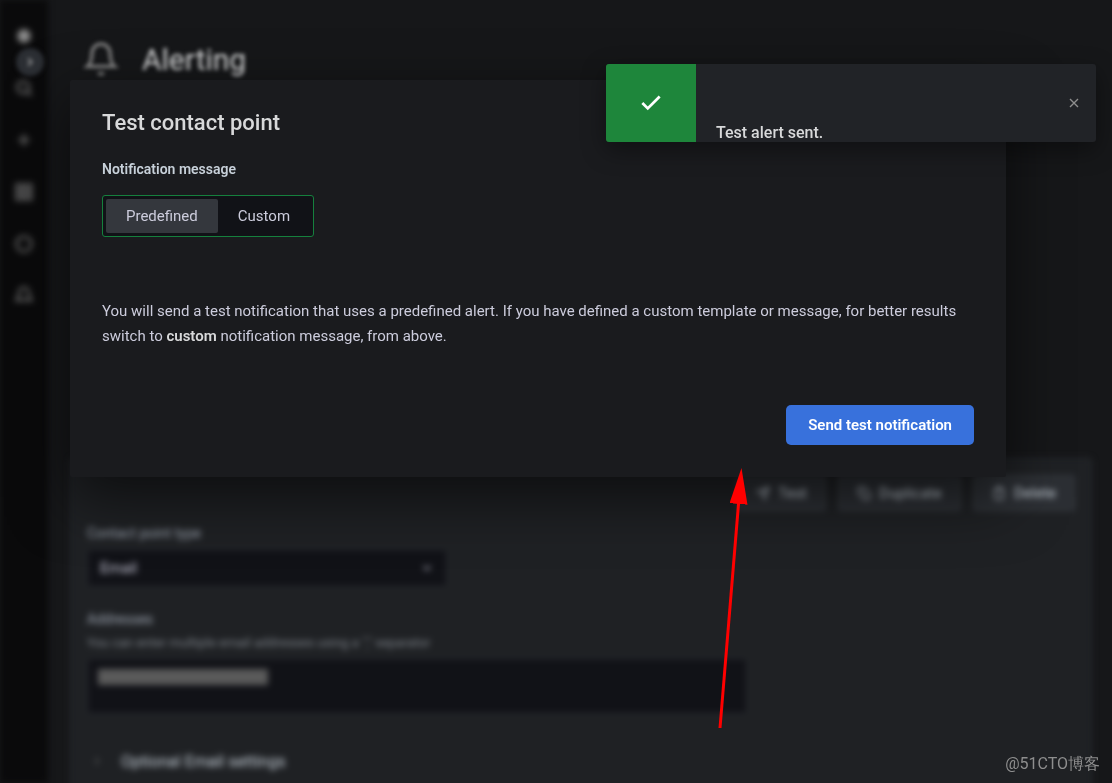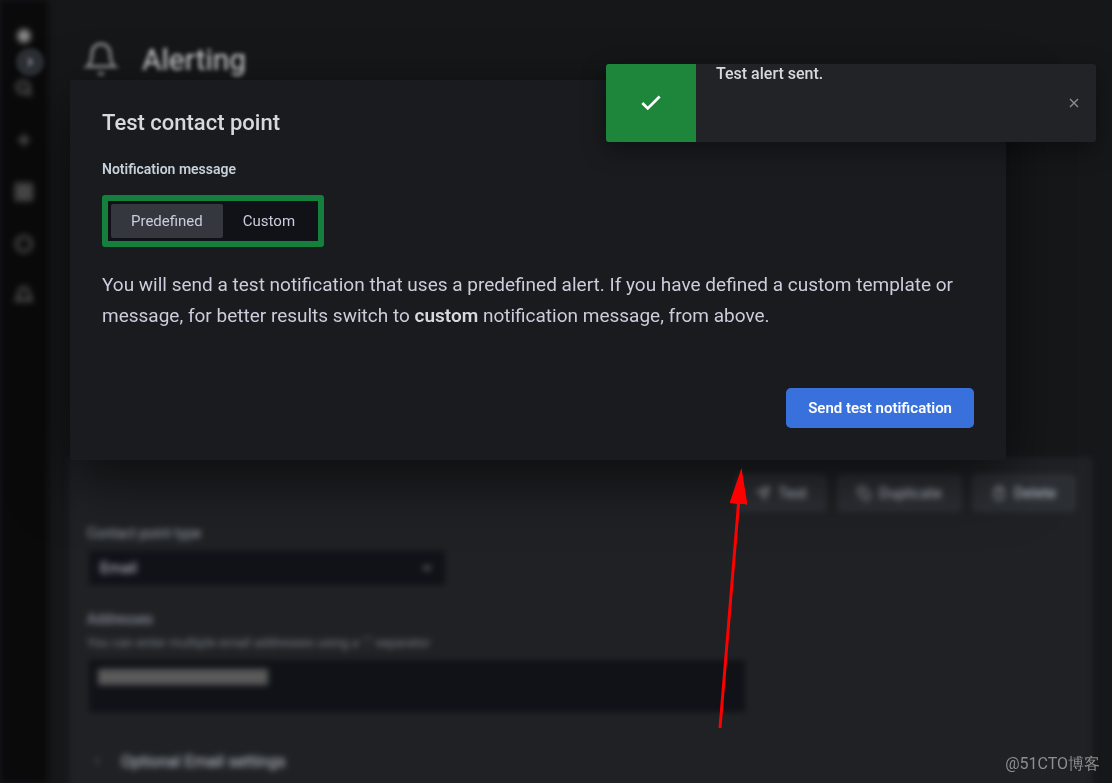--- a/index.html
+++ b/index.html
@@ -199,40 +199,41 @@
     }
     .modal-label {
       font-size: 14px;
       font-weight: 600;
       color: #c7d0d9;
       margin-bottom: 18px;
     }
     .toggle-group {
       display: inline-flex;
       background: #111217;
-      border: 6px solid #15803d;
+      border: 1px solid #15803d;
       border-radius: 3px;
       padding: 3px;
       margin-bottom: 22px;
     }
     .toggle-btn {
       padding: 8px 20px;
       font-size: 15px;
       color: #ccccdc;
       border-radius: 2px;
       cursor: pointer;
     }
     .toggle-btn.active {
       background: #34373d;
     }
     .modal-desc {
-      font-size: 19px;
+      font-size: 15px;
       line-height: 1.65;
       color: #ccccdc;
       margin-bottom: 56px;
+      margin-top: 40px;
     }
     .modal-desc b {
       font-weight: 600;
       color: #d8d9da;
     }
     .modal-footer {
       display: flex;
       justify-content: flex-end;
     }
     .primary-btn {
@@ -249,21 +250,21 @@
     
     .toast {
       position: absolute;
       right: 16px;
       top: 64px;
       width: 490px;
       height: 78px;
       background: #212327;
       border-radius: 3px;
       display: flex;
-      align-items: flex-start;
+      align-items: flex-end;
       z-index: 200;
       box-shadow: 0 8px 24px rgba(0,0,0,0.4);
     }
     .toast-icon {
       width: 90px;
       height: 100%;
       background: #1e863b;
       display: flex;
       align-items: center;
       justify-content: center;

